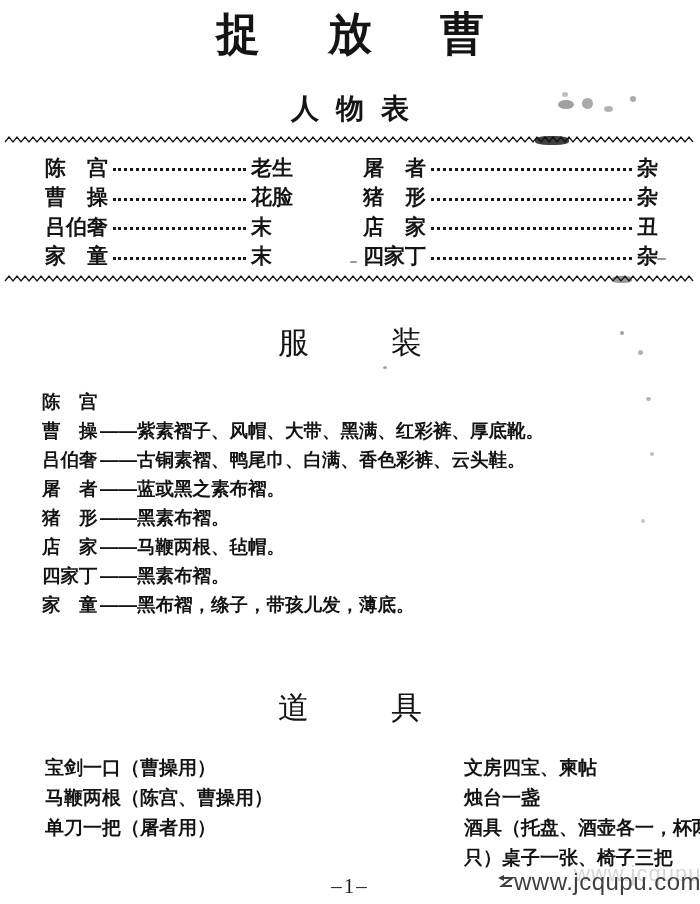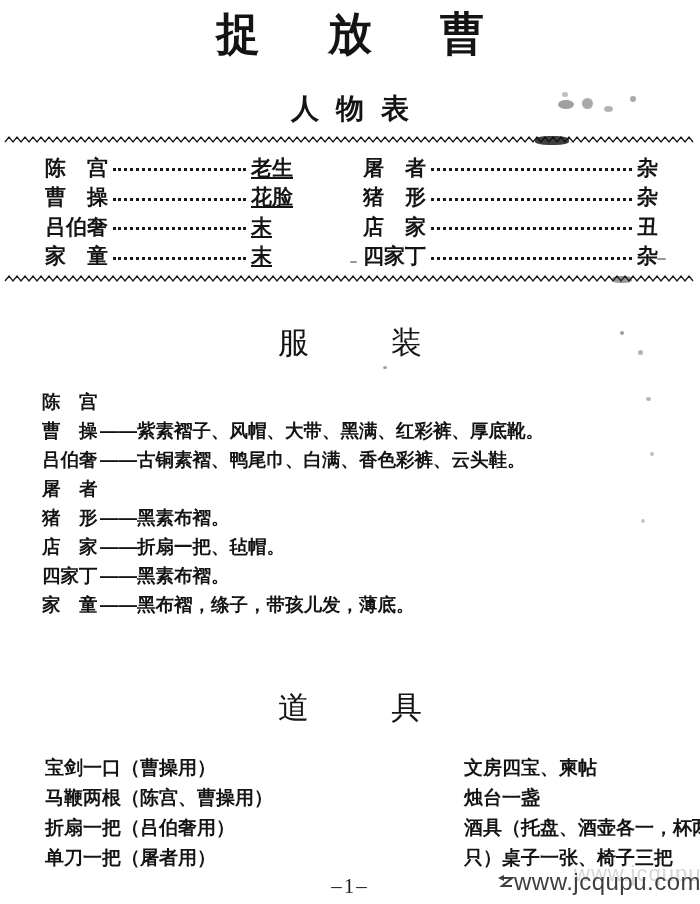--- a/index.html
+++ b/index.html
@@ -31,21 +31,21 @@
   .zz2{top:274px;}
   
   .cast{
     top:153px;left:45px;width:614px;
     display:grid;grid-template-columns:252px 296px;column-gap:66px;
     font-size:21px;font-weight:bold;
   }
   .cast-row{display:flex;align-items:center;height:29.5px;white-space:nowrap;}
   .cast-name{flex:0 0 auto;}
   .leader{flex:1 1 auto;height:0;border-bottom:3px dotted #1a1a1a;margin:4px 5px 0 5px;}
-  .role-l{flex:0 0 46px;text-decoration:underline;}
+  .role-l{flex:0 0 46px;}
   .role-r{flex:0 0 22px;}
   
   .costumes{top:387px;left:42px;width:640px;font-size:18.5px;font-weight:bold;}
   .cost-row{display:flex;height:29px;align-items:center;white-space:nowrap;}
   .cost-name{flex:0 0 58px;}
   
   .props-col{font-size:19px;font-weight:bold;line-height:30px;white-space:nowrap;}
   .props-left{top:753px;left:45px;}
   .props-right{top:753px;left:464px;}
   
@@ -139,45 +139,45 @@
     <div class="cost-row">
       <span class="cost-name">曹　操</span>
       <span class="cost-desc">——紫素褶子、风帽、大带、黑满、红彩裤、厚底靴。</span>
     </div>
     <div class="cost-row">
       <span class="cost-name">吕伯奢</span>
       <span class="cost-desc">——古铜素褶、鸭尾巾、白满、香色彩裤、云头鞋。</span>
     </div>
     <div class="cost-row">
       <span class="cost-name">屠　者</span>
+      <span class="cost-desc">——蓝或黑之素布褶。</span>
     </div>
     <div class="cost-row">
       <span class="cost-name">猪　形</span>
       <span class="cost-desc">——黑素布褶。</span>
     </div>
     <div class="cost-row">
       <span class="cost-name">店　家</span>
-      <span class="cost-desc">——折扇一把、毡帽。</span>
+      <span class="cost-desc">——马鞭两根、毡帽。</span>
     </div>
     <div class="cost-row">
       <span class="cost-name">四家丁</span>
       <span class="cost-desc">——黑素布褶。</span>
     </div>
     <div class="cost-row">
       <span class="cost-name">家　童</span>
       <span class="cost-desc">——黑布褶，绦子，带孩儿发，薄底。</span>
     </div>
   </div>
 
   <div class="abs h-big h-props">道具</div>
 
   <div class="abs props-col props-left">
     <div>宝剑一口（曹操用）</div>
     <div>马鞭两根（陈宫、曹操用）</div>
-    <div>折扇一把（吕伯奢用）</div>
     <div>单刀一把（屠者用）</div>
   </div>
 
   <div class="abs props-col props-right">
     <div>文房四宝、柬帖</div>
     <div>烛台一盏</div>
     <div>酒具（托盘、酒壶各一，杯两</div>
     <div>只）桌子一张、椅子三把</div>
   </div>
 

